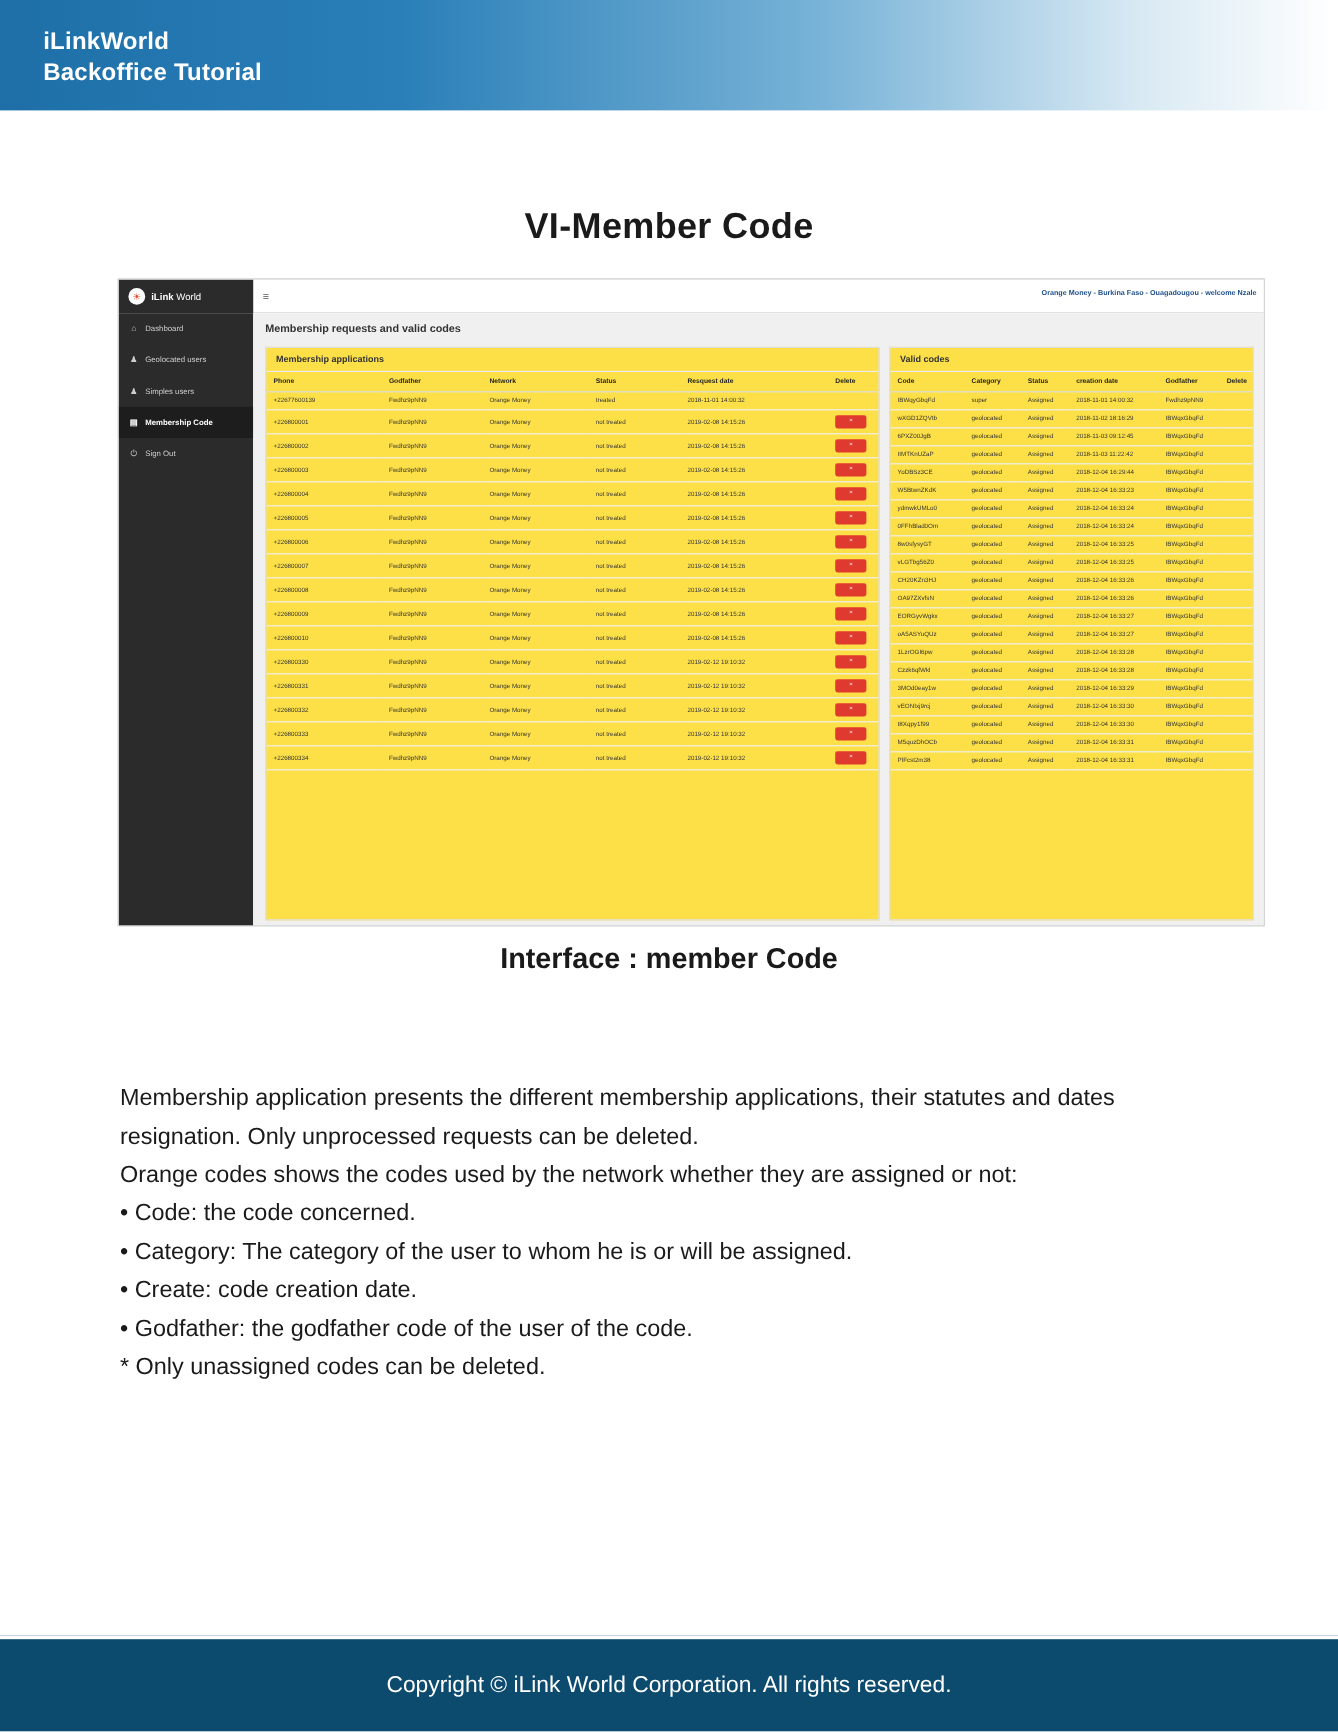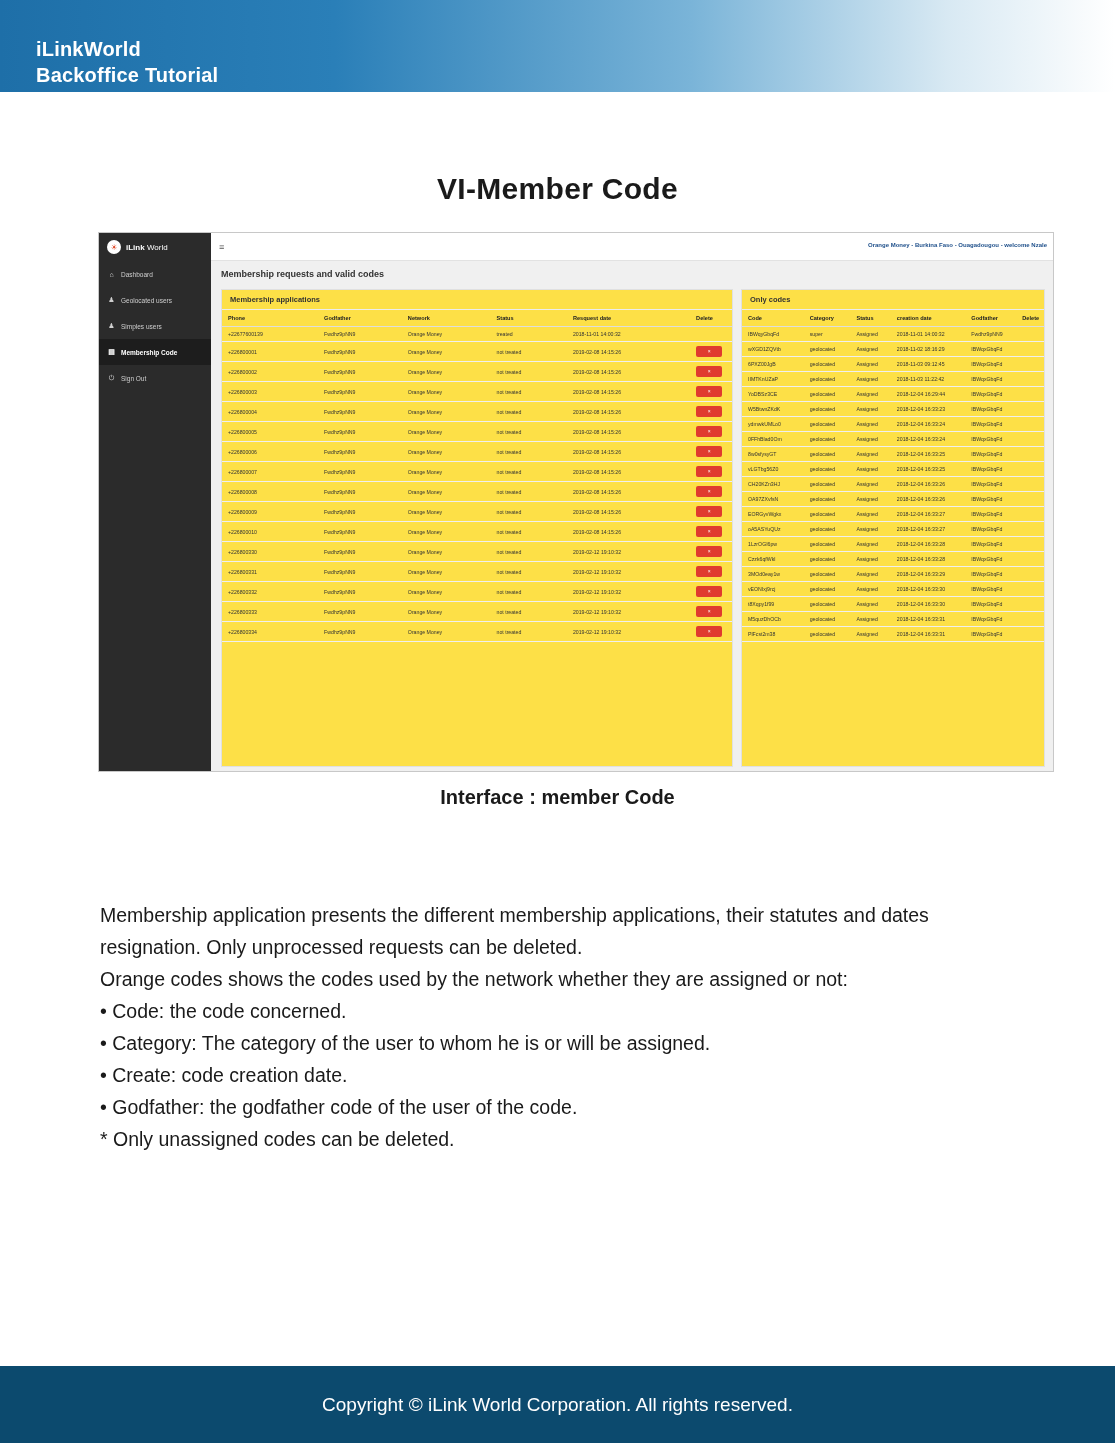--- a/index.html
+++ b/index.html
@@ -17,21 +17,21 @@
   .page-header {
     position: absolute;
     top: 0; left: 0;
     width: 1115px;
     height: 92px;
     background: linear-gradient(90deg, #1e6fa8 0%, #2a7fb8 30%, #7ab4d8 62%, #d8e9f3 85%, #ffffff 100%);
   }
   .page-header .brand {
     position: absolute;
     left: 36px;
-    top: 36px;
+    top: 22px;
     color: #ffffff;
     font-weight: bold;
     font-size: 20px;
     line-height: 26px;
     letter-spacing: .2px;
   }
 
   
   .section-title {
     position: absolute;
@@ -138,21 +138,21 @@
     background:#e03a2f; border-radius:2px;
     color:#fff; font-size:5px; line-height:11px; text-align:center;
   }
   .cap-col { width:34px; }
 
   
   .shot-caption {
     position:absolute;
     top: 786px; left:0; width:1115px;
     text-align:center;
-    font-size:20px; font-weight:bold; color:#1a1a1a;
+    font-size:24px; font-weight:bold; color:#1a1a1a;
   }
 
   
   .body-copy {
     position:absolute;
     left:94px; top:896px; width:950px;
     font-size:19.5px; line-height:26px;
     color:#1a1a1a;
   }
   .body-copy p { margin:6px; }
@@ -356,21 +356,21 @@
               <td>Orange Money</td>
               <td>not treated</td>
               <td>2019-02-12 19:10:32</td>
               <td><span class="del-btn">×</span></td>
             </tr>
         </tbody>
       </table>
     </div>
 
     <div class="panel panel-right">
-      <div class="panel-head">Only codes</div>
+      <div class="panel-head">Valid codes</div>
       <table class="grid">
         <thead>
           <tr>
             <th style="width:58px">Code</th>
             <th style="width:44px">Category</th>
             <th style="width:38px">Status</th>
             <th style="width:70px">creation date</th>
             <th style="width:48px">Godfather</th>
             <th style="width:26px">Delete</th>
           </tr>

